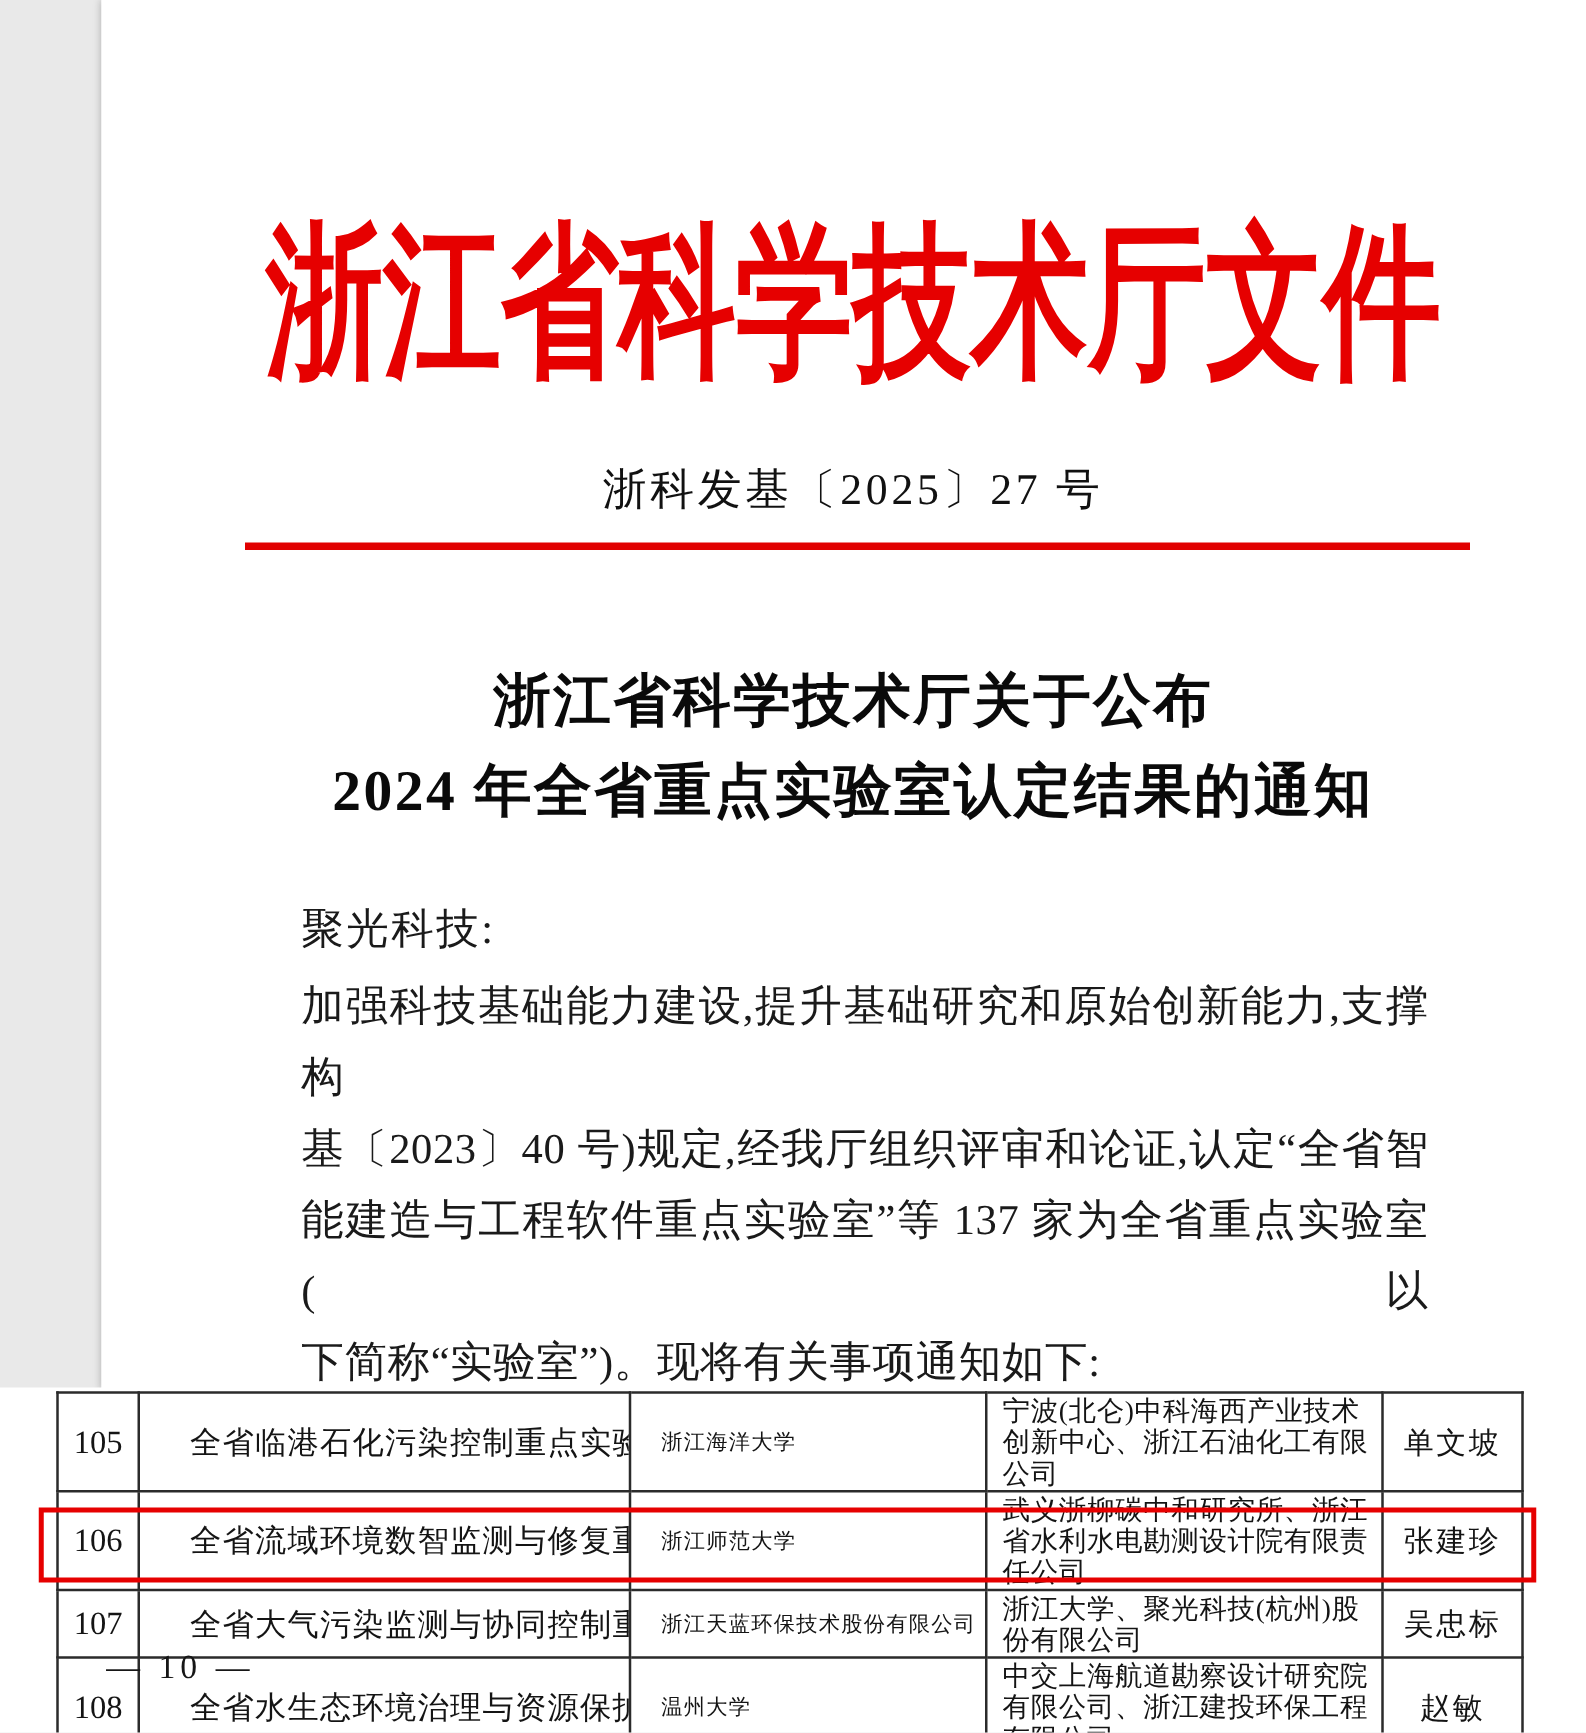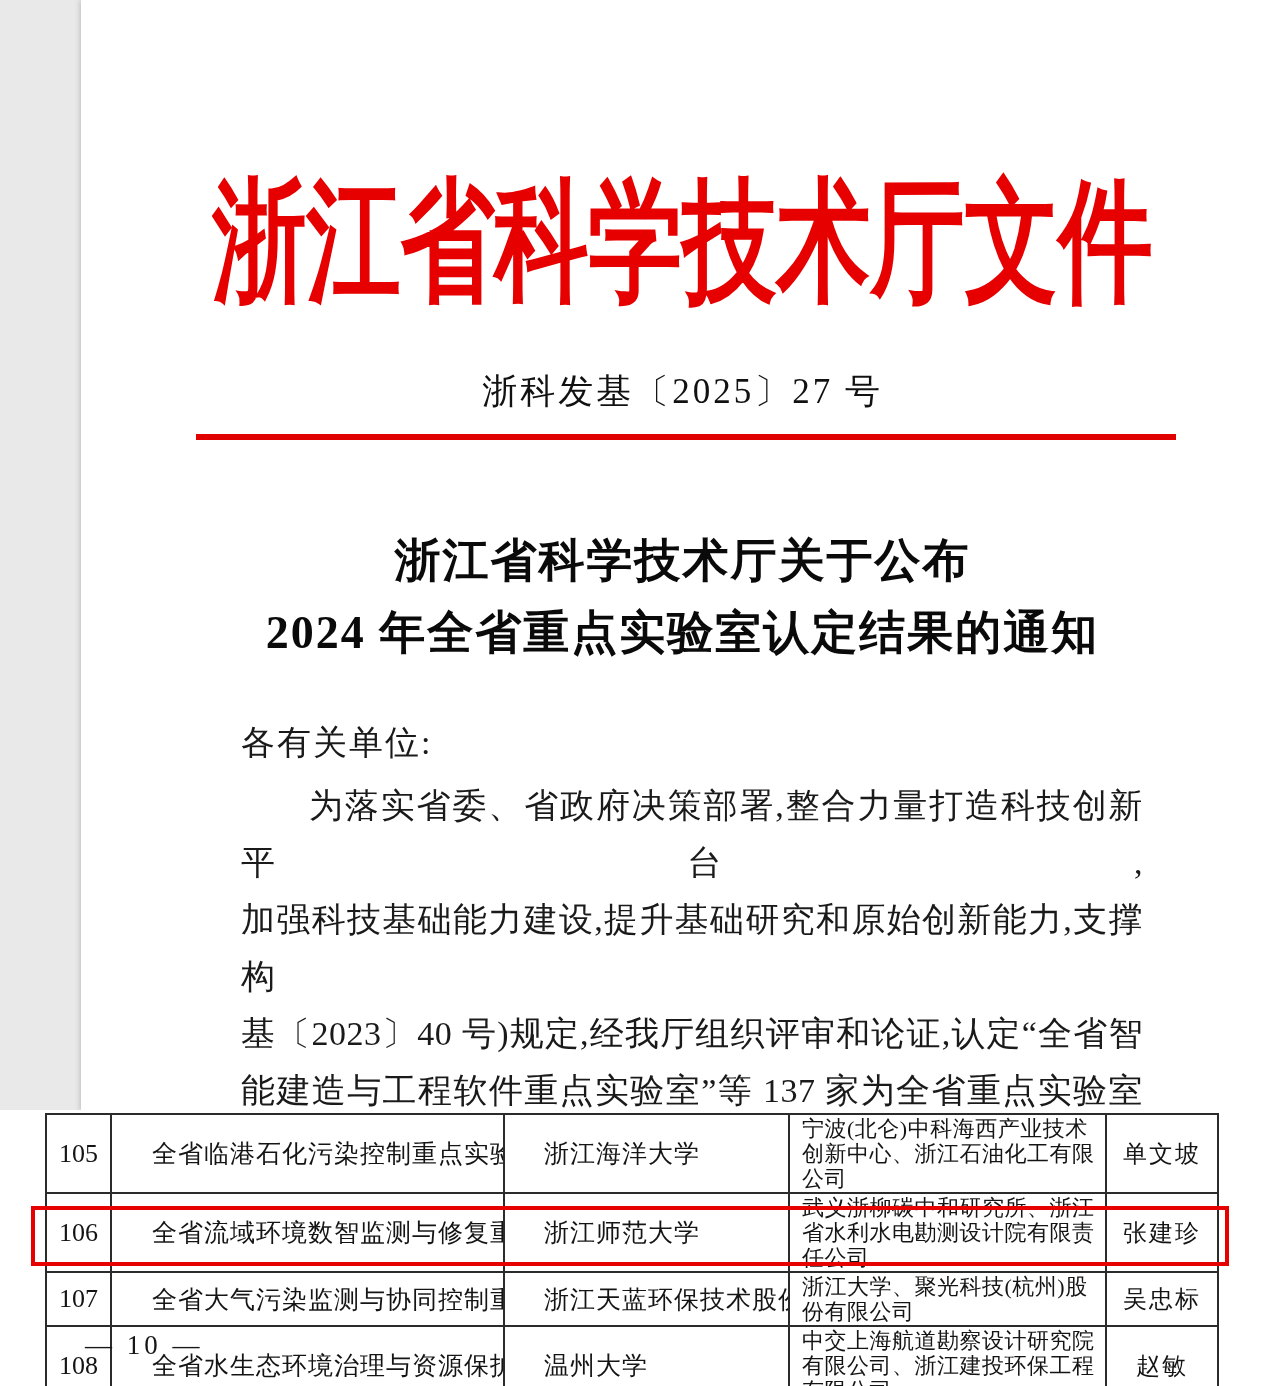--- a/index.html
+++ b/index.html
@@ -118,54 +118,53 @@
     border: 2px solid #2b2b2b;
     vertical-align: middle;
     overflow: hidden;
   }
   tr.r1 { height: 50px; }
   tr.r2 { height: 48px; }
   tr.r3 { height: 52px; }
   tr.r4 { height: 52px; }
   td.no     { text-align: center; font-size: 26px; }
   td.lab    { padding-left: 40px; font-size: 25px; letter-spacing: 1px; white-space: nowrap; }
-  td.inst   { padding-left: 39px; font-size: 25px; letter-spacing: 1px; white-space: nowrap; }
+  td.inst   { padding-left: 24px; font-size: 17px; letter-spacing: 1px; white-space: nowrap; }
   td.partners { padding: 1px 6px 1px 12px; font-size: 22px; line-height: 25px; letter-spacing: 0.5px; }
   td.leader { text-align: center; font-size: 24px; letter-spacing: 2px; }
   .highlight-box {
     position: absolute;
     left: 31px;
     top: 96px;
     width: 1198px;
     height: 60px;
     box-sizing: border-box;
     border: 4px solid #e60000;
     pointer-events: none;
   }
   .page-number {
     position: absolute;
     left: 85px;
-    top: 220px;
+    top: 208px;
     font-size: 27px;
     letter-spacing: 4px;
     color: #161616;
   }
 </style>
 </head>
 <body>
 
 <div class="page">
   <h1 class="doc-title">浙江省科学技术厅文件</h1>
   <div class="doc-number">浙科发基〔2025〕27 号</div>
   <div class="red-rule"></div>
   <div class="subtitle l1">浙江省科学技术厅关于公布</div>
   <div class="subtitle l2">2024 年全省重点实验室认定结果的通知</div>
-  <div class="salutation">各有关单位:</div>
+  <div class="salutation">聚光科技:</div>
   <div class="body-text">
-    <div class="line fill indent">为落实省委、省政府决策部署,整合力量打造科技创新平台,</div>
     <div class="line fill">加强科技基础能力建设,提升基础研究和原始创新能力,支撑构</div>
     <div class="line fill">基〔2023〕40 号)规定,经我厅组织评审和论证,认定“全省智</div>
     <div class="line fill">能建造与工程软件重点实验室”等 137 家为全省重点实验室(以</div>
     <div class="line">下简称“实验室”)。现将有关事项通知如下:</div>
   </div>
 </div>
 
 <div class="overlay">
   <table class="labs">
     <colgroup>

